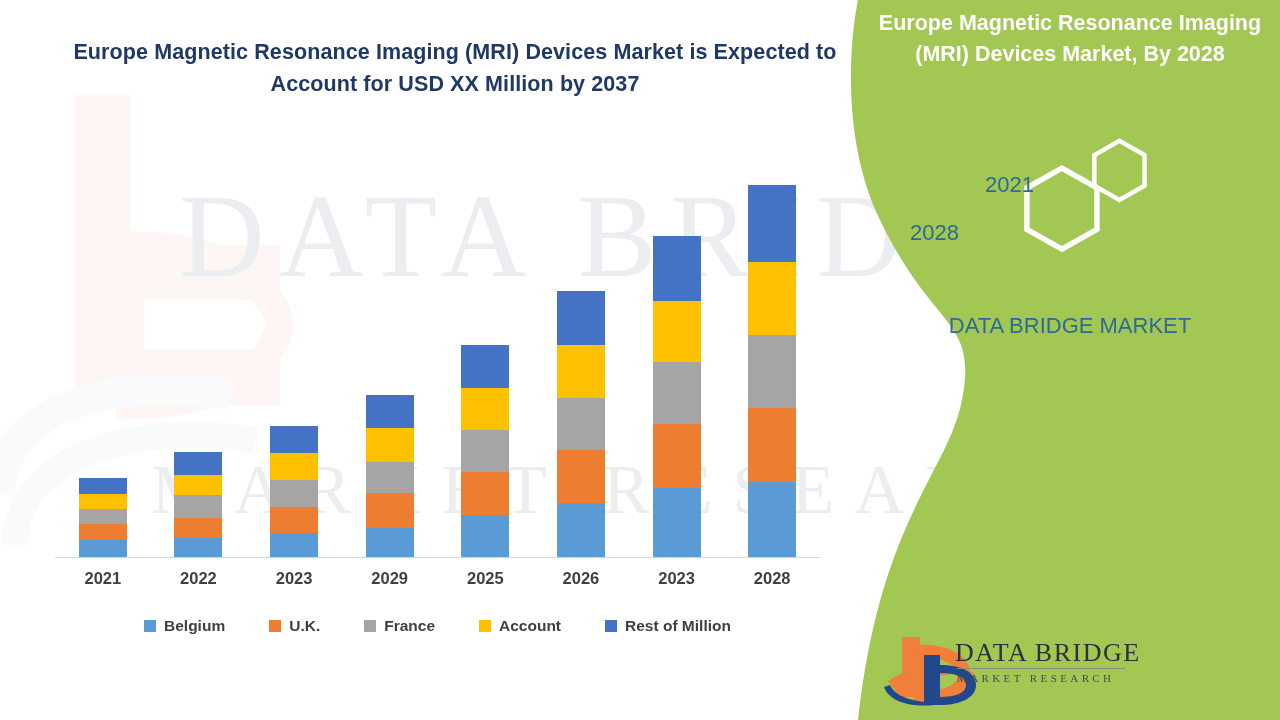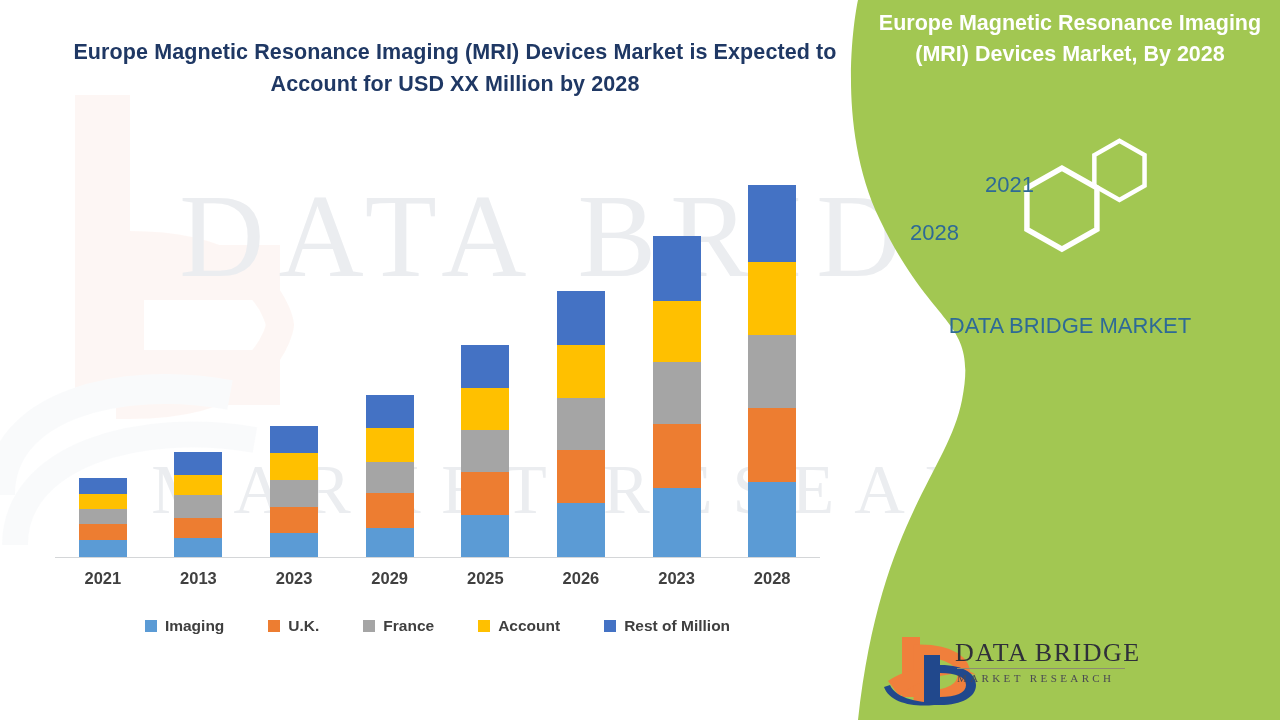--- a/index.html
+++ b/index.html
@@ -109,21 +109,21 @@
     <path d="M150 170 L300 170 L300 225 L150 225 Z" fill="#fbe3db"></path>
     <path d="M150 275 L300 275 L300 330 L150 330 Z" fill="#fbe3db"></path>
     <path d="M150 170 C290 170 300 250 300 250 C300 250 290 330 150 330 Z" fill="none" stroke="#fbe3db" stroke-width="28"></path>
     <path d="M20 420 C20 330 140 300 250 320" fill="none" stroke="#eef1f4" stroke-width="30"></path>
     <path d="M35 470 C35 380 160 345 275 365" fill="none" stroke="#eef1f4" stroke-width="26"></path>
   </svg>
 
   <div class="wm-text wm-row1">DATA BRIDGE</div>
   <div class="wm-text wm-row2">MARKET RESEARCH</div>
 
-  <div class="chart-title">Europe Magnetic Resonance Imaging (MRI) Devices Market is Expected to Account for USD XX Million by 2028</div>
+  <div class="chart-title">Europe Magnetic Resonance Imaging (MRI) Devices Market is Expected to Account for USD XX Million by 2037</div>
 
   <div class="axis-line"></div>
 
   <div class="bars" id="bars">
       <div class="bar-col">
         <div class="bar">
           <div class="seg" style="height: 16px; background: rgb(68, 114, 196);"></div>
           <div class="seg" style="height: 15px; background: rgb(255, 192, 0);"></div>
           <div class="seg" style="height: 15px; background: rgb(165, 165, 165);"></div>
           <div class="seg" style="height: 16px; background: rgb(237, 125, 49);"></div>
@@ -190,33 +190,33 @@
           <div class="seg" style="height: 73px; background: rgb(255, 192, 0);"></div>
           <div class="seg" style="height: 73px; background: rgb(165, 165, 165);"></div>
           <div class="seg" style="height: 74px; background: rgb(237, 125, 49);"></div>
           <div class="seg" style="height: 75px; background: rgb(91, 155, 213);"></div>
         </div>
       </div>
     </div>
 
   <div class="xlabels" id="xlabels">
       <div class="xlabel">2021</div>
-      <div class="xlabel">2013</div>
+      <div class="xlabel">2022</div>
       <div class="xlabel">2023</div>
       <div class="xlabel">2029</div>
       <div class="xlabel">2025</div>
       <div class="xlabel">2026</div>
       <div class="xlabel">2023</div>
       <div class="xlabel">2028</div>
     </div>
 
   <div class="legend" id="legend">
       <div class="legend-item">
         <span class="legend-swatch" style="background: rgb(91, 155, 213);"></span>
-        <span class="legend-label">Imaging</span>
+        <span class="legend-label">Belgium</span>
       </div>
       <div class="legend-item">
         <span class="legend-swatch" style="background: rgb(237, 125, 49);"></span>
         <span class="legend-label">U.K.</span>
       </div>
       <div class="legend-item">
         <span class="legend-swatch" style="background: rgb(165, 165, 165);"></span>
         <span class="legend-label">France</span>
       </div>
       <div class="legend-item">

